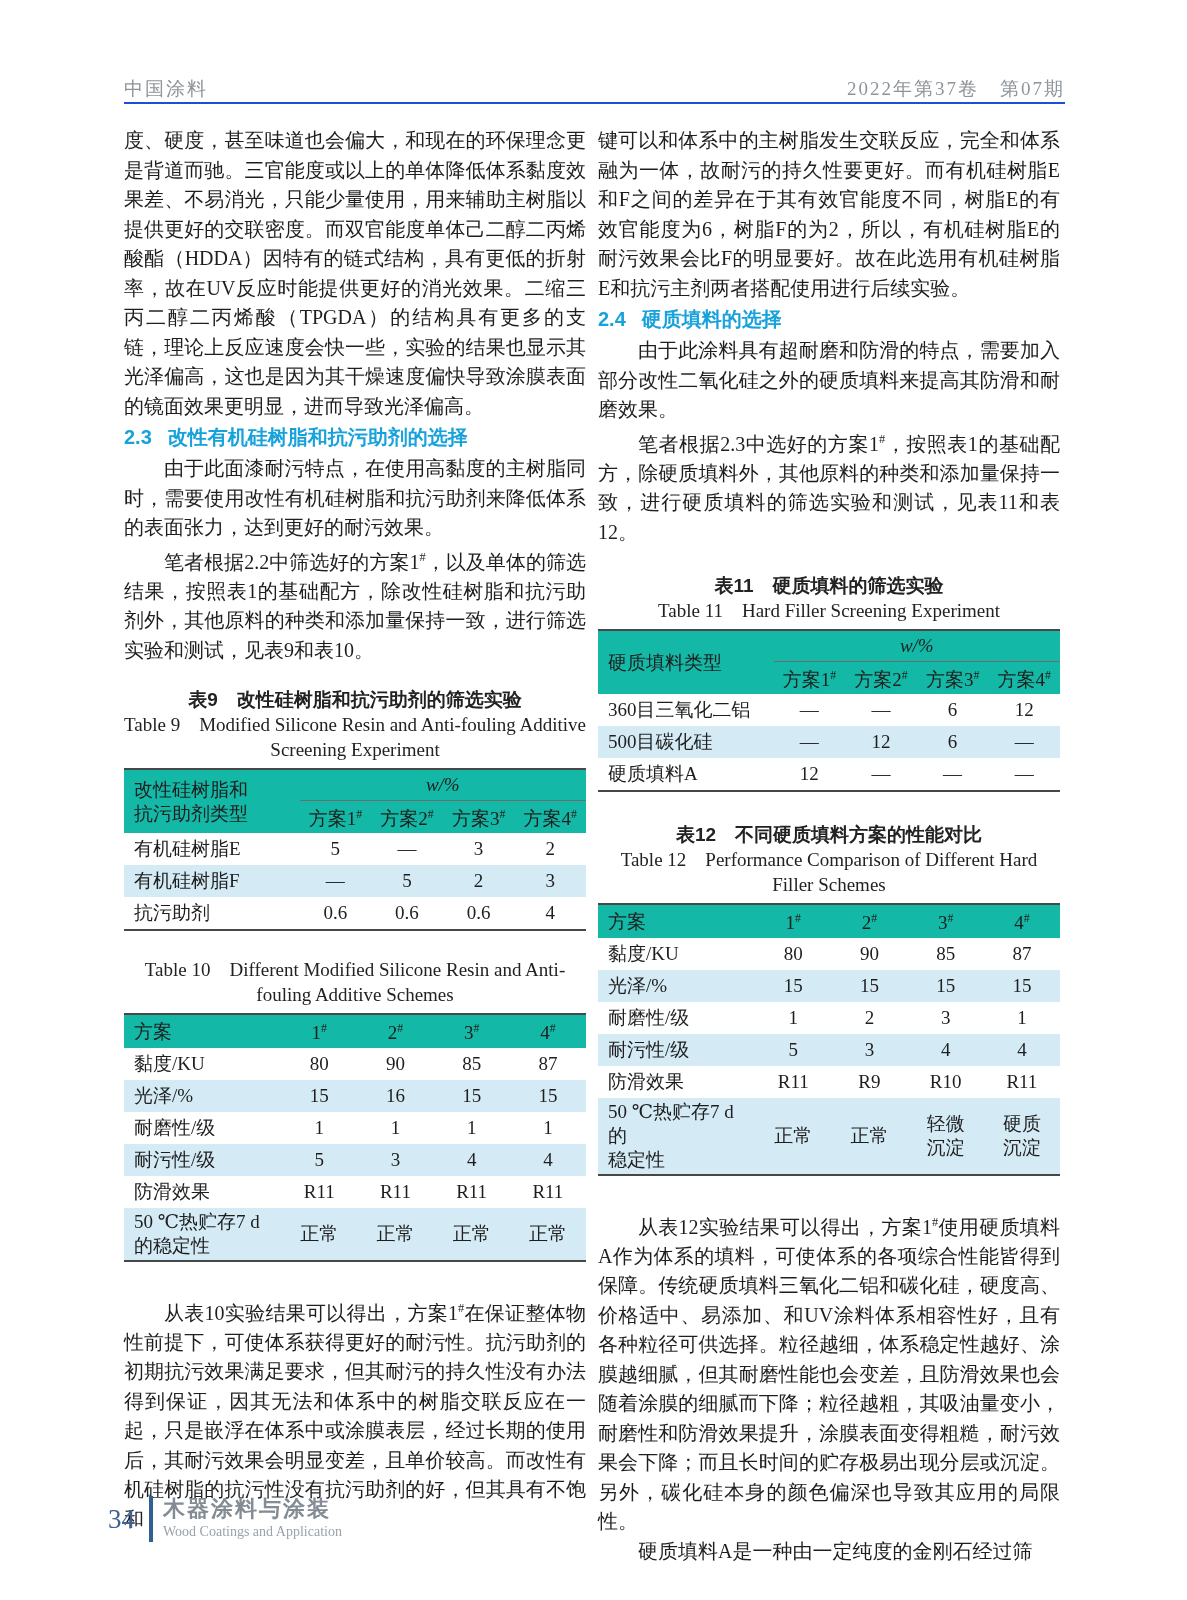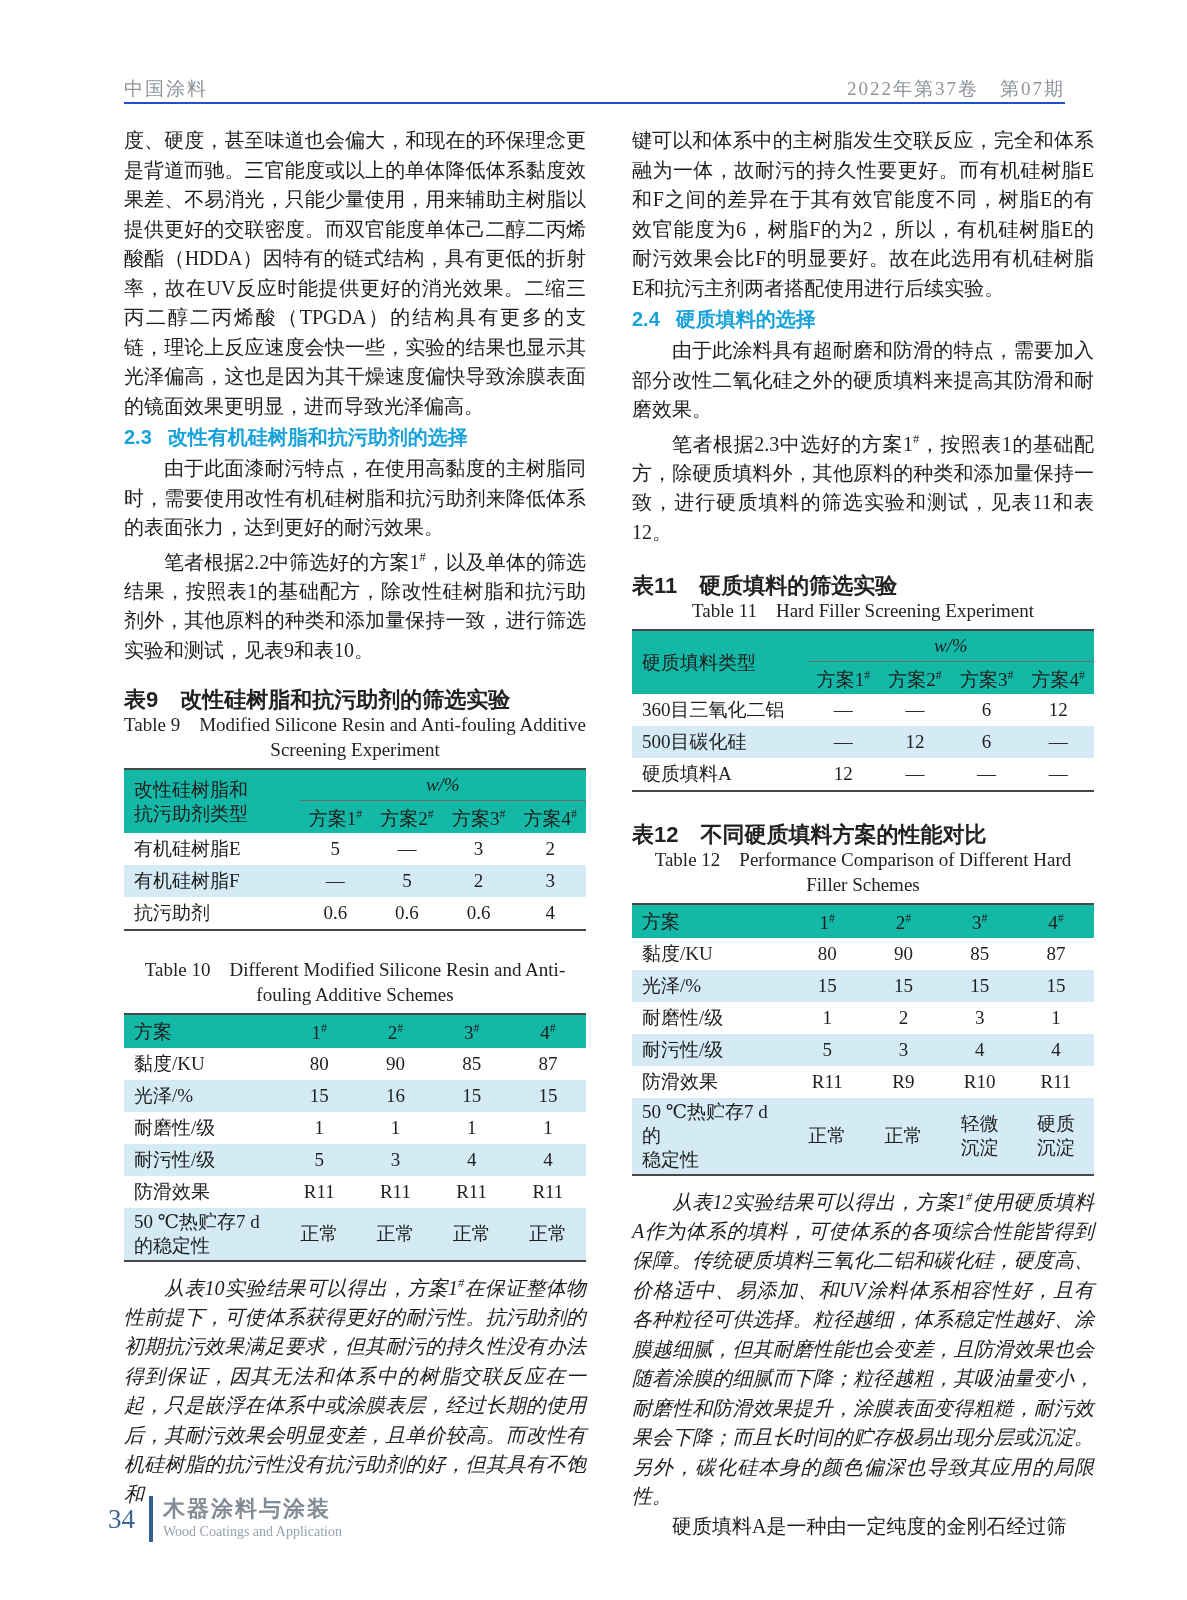--- a/index.html
+++ b/index.html
@@ -10,35 +10,35 @@
   
   .pg-header{
     position:absolute;left:124px;right:122px;top:76px;
     display:flex;justify-content:space-between;align-items:flex-end;
     border-bottom:2px solid #1d4ed8;
     font-size:19px;color:#8e949a;letter-spacing:2px;
   }
   
   .col{position:absolute;top:126px;width:462px;}
   .col-left{left:124px;}
-  .col-right{left:632px;}
+  .col-right{left:598px;}
   p.body{font-size:20px;line-height:29.5px;text-align:justify;margin:0;}
   p.indent{text-indent:2em;}
-  p.after-table{margin-top:7px;font-style:italic;}
+  p.after-table{margin-top:32px;}
   sup{font-size:0.62em;}
   .section-heading{
     font-family:"Liberation Sans","DejaVu Sans",sans-serif;font-weight:bold;
     color:#17a2db;font-size:20px;line-height:30px;margin:1px 0 2px;
     display:flex;
   }
   .section-heading .sec-num{margin-right:16px;}
   
   .table-block{margin-top:22px;}
   .tbl-title-zh{
-    font-size:22px;font-weight:bold;line-height:25px;
+    text-align:center;font-size:19px;font-weight:bold;line-height:25px;
     font-family:"Liberation Sans","DejaVu Sans",sans-serif;color:#222;
   }
   .tbl-title-en{
     text-align:center;font-size:19px;font-weight:normal;line-height:25px;
     font-family:"Liberation Serif","DejaVu Serif",serif;color:#222;
   }
   table.data-table{
     width:100%;border-collapse:collapse;margin-top:6px;
     border-top:2px solid #474747;border-bottom:2px solid #474747;
     font-size:19px;

